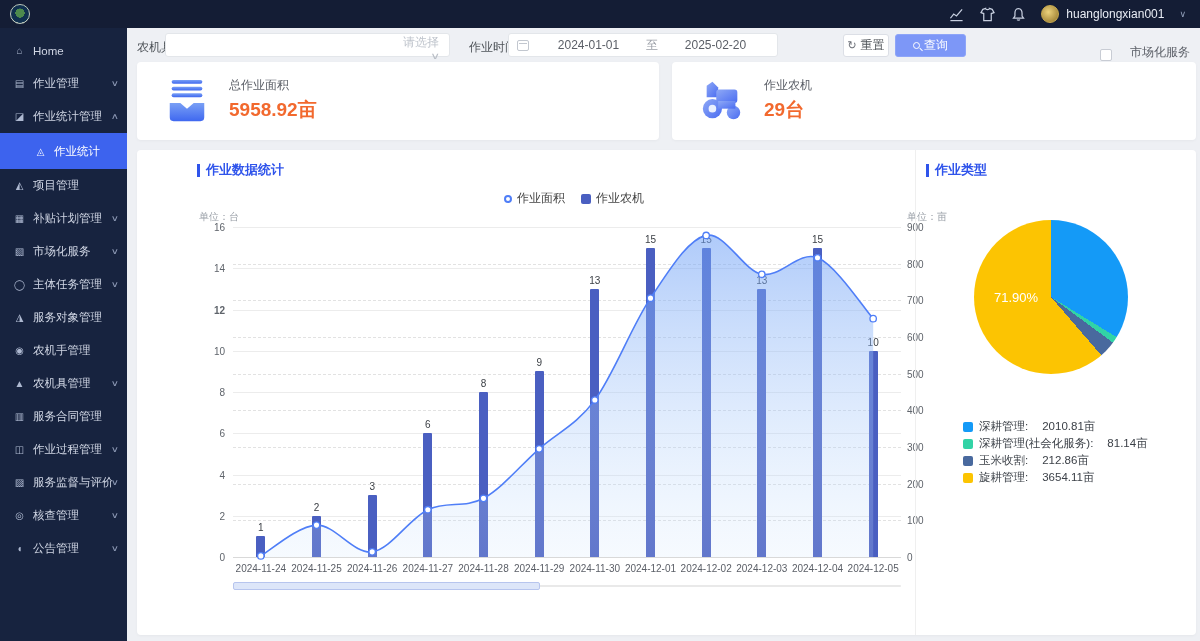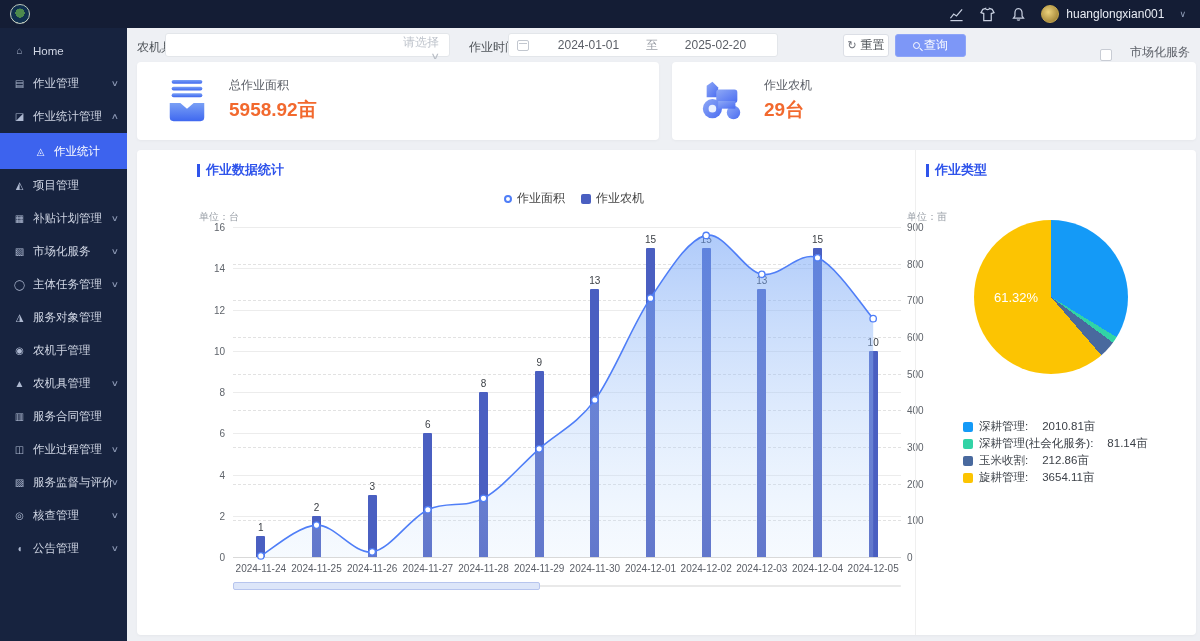--- a/index.html
+++ b/index.html
@@ -316,21 +316,21 @@
           <div class="tick tick-left" style="top: 283.75px;">2</div>
           <div class="gridline grid-solid" style="top: 247.5px;"></div>
           <div class="tick tick-left" style="top: 242.5px;">4</div>
           <div class="gridline grid-solid" style="top: 206.25px;"></div>
           <div class="tick tick-left" style="top: 201.25px;">6</div>
           <div class="gridline grid-solid" style="top: 165px;"></div>
           <div class="tick tick-left" style="top: 160px;">8</div>
           <div class="gridline grid-solid" style="top: 123.75px;"></div>
           <div class="tick tick-left" style="top: 118.75px;">10</div>
           <div class="gridline grid-solid" style="top: 82.5px;"></div>
-          <div class="tick tick-left" style="top: 77.5px;">12</div>
+          <div class="tick tick-left" style="top: 77.5px; font-weight: bold;">12</div>
           <div class="gridline grid-solid" style="top: 41.25px;"></div>
           <div class="tick tick-left" style="top: 36.25px;">14</div>
           <div class="gridline grid-solid" style="top: 0px;"></div>
           <div class="tick tick-left" style="top: -5px;">16</div>
           <div class="tick tick-right" style="top: 325px;">0</div>
           <div class="tick tick-right" style="top: 288.333px;">100</div>
           <div class="tick tick-right" style="top: 251.667px;">200</div>
           <div class="tick tick-right" style="top: 215px;">300</div>
           <div class="tick tick-right" style="top: 178.333px;">400</div>
           <div class="tick tick-right" style="top: 141.667px;">500</div>
@@ -403,21 +403,21 @@
           <div class="dz-track"></div>
           <div class="dz-fill" style="width: 46%;"></div>
         </div>
     </div>
     <div class="pie-section">
       <div class="sec-title" style="left:10px">
         <span class="sec-bar"></span>
         <span class="sec-text">作业类型</span>
       </div>
       <div class="pie" id="pie" style="background: conic-gradient(rgb(20, 154, 247) 0%, rgb(20, 154, 247) 33.74%, rgb(50, 211, 166) 33.74%, rgb(50, 211, 166) 35.1%, rgb(73, 105, 158) 35.1%, rgb(73, 105, 158) 38.67%, rgb(252, 196, 2) 38.67%, rgb(252, 196, 2) 99.99%);">
-        <span class="pie-label">61.32%</span>
+        <span class="pie-label">71.90%</span>
       </div>
       <div class="pie-legend" id="pie-legend">
           <div class="pie-legend-item">
             <span class="pl-sq" style="background: rgb(20, 154, 247);"></span>
             <span class="pl-name">深耕管理:</span>
             <span class="pl-value">2010.81亩</span>
           </div>
           <div class="pie-legend-item">
             <span class="pl-sq" style="background: rgb(50, 211, 166);"></span>
             <span class="pl-name">深耕管理(社会化服务):</span>

